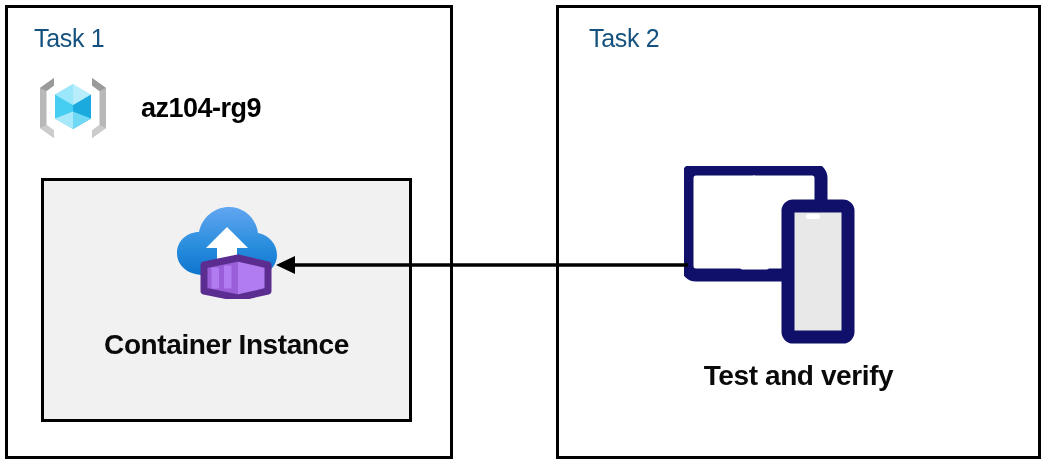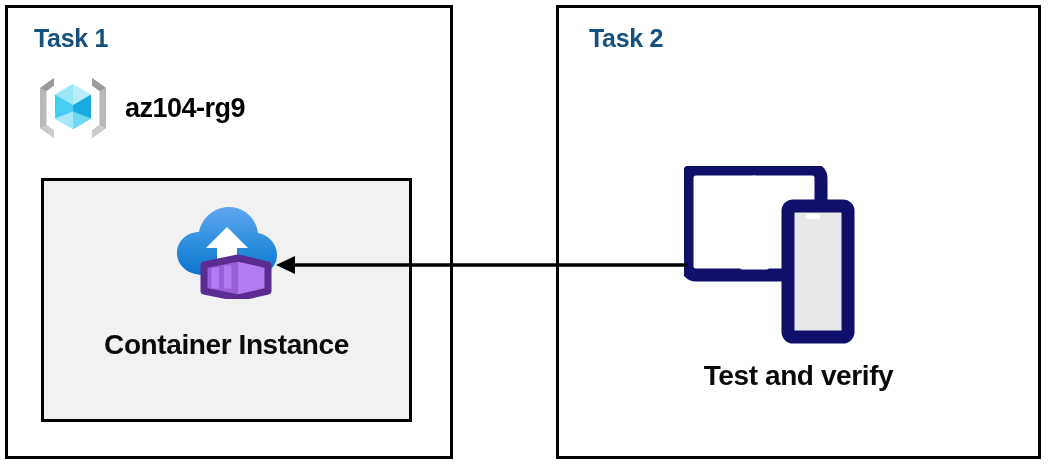--- a/index.html
+++ b/index.html
@@ -29,36 +29,36 @@
     box-sizing: border-box;
     border: 3px solid #000000;
     background: #ffffff;
   }
   #panel-task1 { left: 5px;   top: 5px; width: 448px; height: 454px; }
   #panel-task2 { left: 556px; top: 5px; width: 485px; height: 454px; padding-left: 20px; }
 
   .panel-title {
     position: absolute;
     font-size: 25px;
-    font-weight: bold;
+    font-weight: normal;
     color: #14517e;
     letter-spacing: -0.3px;
     white-space: nowrap;
   }
   #panel-task1 .panel-title { left: 26px; top: 16px; }
   #panel-task2 .panel-title { left: 30px; top: 16px; }
 
   
   #rg-row {
     position: absolute;
     left: 27px;
     top: 62px;
     display: flex;
     align-items: center;
-    gap: 14px;
+    gap: 30px;
   }
   #rg-icon { width: 76px; height: 76px; display: block; }
   #rg-label {
     font-size: 27px;
     font-weight: bold;
     color: #000000;
     letter-spacing: -0.5px;
     white-space: nowrap;
   }
 

